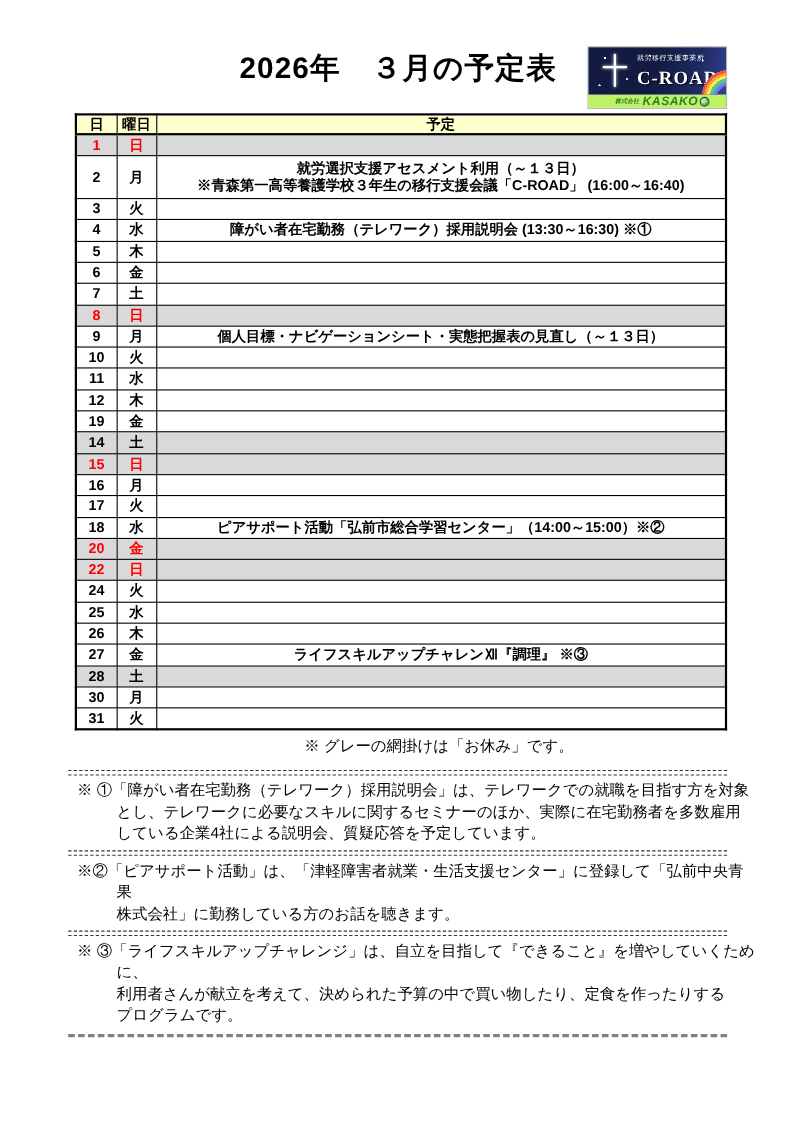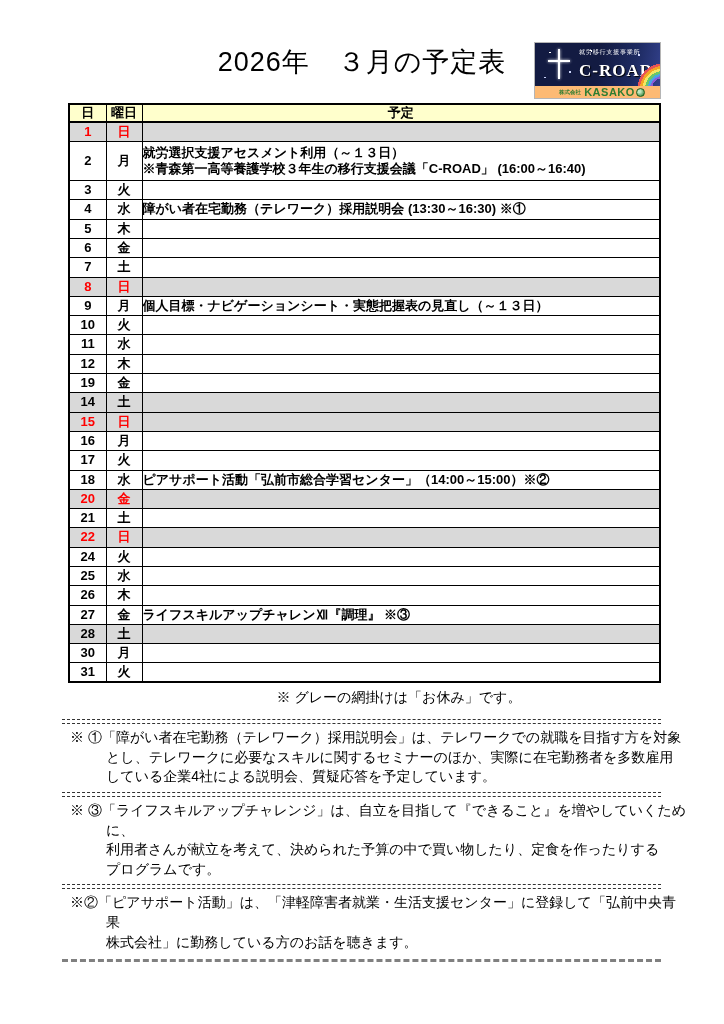--- a/index.html
+++ b/index.html
@@ -2,21 +2,21 @@
 <html lang="ja"><head>
 <meta charset="utf-8">
 <style>
   html,body { margin:0; padding:0; }
   body {
     width:724px; height:1024px; background:#ffffff; color:#000;
     font-family:"Liberation Sans", sans-serif; position:relative; overflow:hidden;
   }
   .page-title {
     margin:44px 0 0 0; text-align:center;
-    font-size:27px; font-weight:normal; letter-spacing:1px;
+    font-size:27px; font-weight:bold; letter-spacing:1px;
   }
   
   .logo {
     position:absolute; top:42px; left:534px; width:127px; height:57px;
     border:1px solid #b5b5b5; box-sizing:border-box; background:#fff;
   }
   .logo-top {
     position:relative; height:43px; overflow:hidden;
     background-image:
       radial-gradient(circle 1px at 12% 22%, #fff 99%, transparent),
@@ -46,21 +46,21 @@
     font-size:17px; letter-spacing:1px; margin-top:-1px;
     text-shadow:1px 1px 1px #000;
   }
   .logo-rainbow {
     position:absolute; right:-3px; bottom:-3px; width:46px; height:26px;
     background:radial-gradient(circle at 100% 100%,
       transparent 0 11px, #8a5cd6 11px 13px, #4aa3e8 13px 15.5px,
       #69c76b 15.5px 18px, #f5e663 18px 20.5px, #f5a623 20.5px 23px,
       #e85555 23px 25.5px, transparent 25.5px);
   }
-  .logo-bottom { height:12px; display:flex; align-items:center; justify-content:center; background:#fdba74; }
+  .logo-bottom { height:12px; display:flex; align-items:center; justify-content:center; background:#bef264;font-style:italic; }
   .logo-company-prefix {
     font-size:10px; font-weight:bold; color:#2e7d32; white-space:nowrap;
     transform:scale(0.55); transform-origin:center; margin-right:-6px;
   }
   .logo-company { font-size:11px; font-weight:bold; color:#2e7d32; letter-spacing:0.5px; }
   .logo-globe {
     display:inline-block; width:9px; height:9px; border-radius:50%; margin-left:1px;
     background:radial-gradient(circle at 35% 35%, #bfe8bf 20%, #2e7d32 90%);
     border:1px solid #1c5e1c; box-sizing:border-box;
   }
@@ -72,21 +72,21 @@
   table.sched td {
     border:1.4px solid #000; box-sizing:border-box; padding:0;
     height:19.3px; font-size:13px; font-weight:bold; line-height:1.25;
     vertical-align:middle; overflow:hidden;
   }
   table.sched thead td {
     background:#FFFFCC; height:18px; text-align:center;
     border-bottom:2px solid #000;
   }
   td.c-day, td.c-wd { text-align:center; }
-  td.c-plan { text-align:left; padding:1px 4px; border-left:2px solid #000; white-space:pre-line; }
+  td.c-plan { text-align:center; padding:1px 4px; border-left:2px solid #000; white-space:pre-line; }
   tr.shaded td { background:#D9D9D9; }
   tr.red td.c-day, tr.red td.c-wd { color:#FF0000; }
   tr.tall td { height:39px; }
   
   .legend { margin:6px 0 0 74px; font-size:14px;text-align:center; }
   .notes { margin:12px 0 0 62px; width:599px; }
   .sep-double { height:3px; border-top:1.5px dashed #333; border-bottom:1.5px dashed #333; margin:4px 0; }
   .note {
     margin:2px 0 5px 8px; width:582px; font-size:14px; line-height:1.4;
     padding-left:36px; text-indent:-36px; white-space:pre-line;
@@ -217,25 +217,20 @@
       <tr>
     <td class="c-day">18</td>
     <td class="c-wd">水</td>
     <td class="c-plan">ピアサポート活動「弘前市総合学習センター」（14:00～15:00）※②</td>
   </tr>
       <tr class="shaded red">
     <td class="c-day">20</td>
     <td class="c-wd">金</td>
     <td class="c-plan"></td>
   </tr>
-      <tr>
-    <td class="c-day">21</td>
-    <td class="c-wd">土</td>
-    <td class="c-plan"></td>
-  </tr>
       <tr class="shaded red">
     <td class="c-day">22</td>
     <td class="c-wd">日</td>
     <td class="c-plan"></td>
   </tr>
       <tr>
     <td class="c-day">24</td>
     <td class="c-wd">火</td>
     <td class="c-plan"></td>
   </tr>
@@ -276,23 +271,23 @@
 
 <div class="notes">
     <div>
     <div class="sep-double"></div>
     <div class="note">※ ①「障がい者在宅勤務（テレワーク）採用説明会」は、テレワークでの就職を目指す方を対象
 とし、テレワークに必要なスキルに関するセミナーのほか、実際に在宅勤務者を多数雇用
 している企業4社による説明会、質疑応答を予定しています。</div>
   </div>
     <div>
     <div class="sep-double"></div>
+    <div class="note">※②「ピアサポート活動」は、「津軽障害者就業・生活支援センター」に登録して「弘前中央青果
+株式会社」に勤務している方のお話を聴きます。</div>
+  </div>
+    <div>
+    <div class="sep-double"></div>
     <div class="note">※ ③「ライフスキルアップチャレンジ」は、自立を目指して『できること』を増やしていくために、
 利用者さんが献立を考えて、決められた予算の中で買い物したり、定食を作ったりする
 プログラムです。</div>
   </div>
-    <div>
-    <div class="sep-double"></div>
-    <div class="note">※②「ピアサポート活動」は、「津軽障害者就業・生活支援センター」に登録して「弘前中央青果
-株式会社」に勤務している方のお話を聴きます。</div>
-  </div>
     <div class="sep-final"></div>
   </div>
 
 </body></html>

